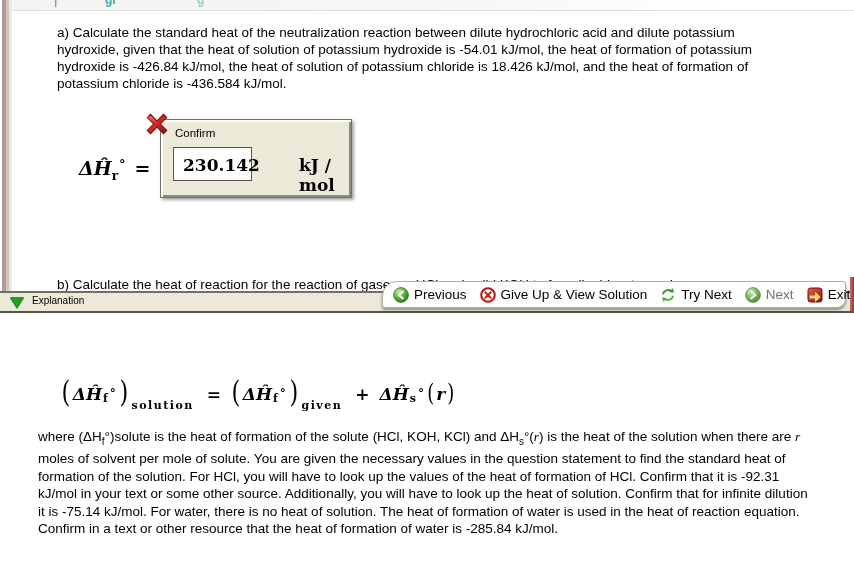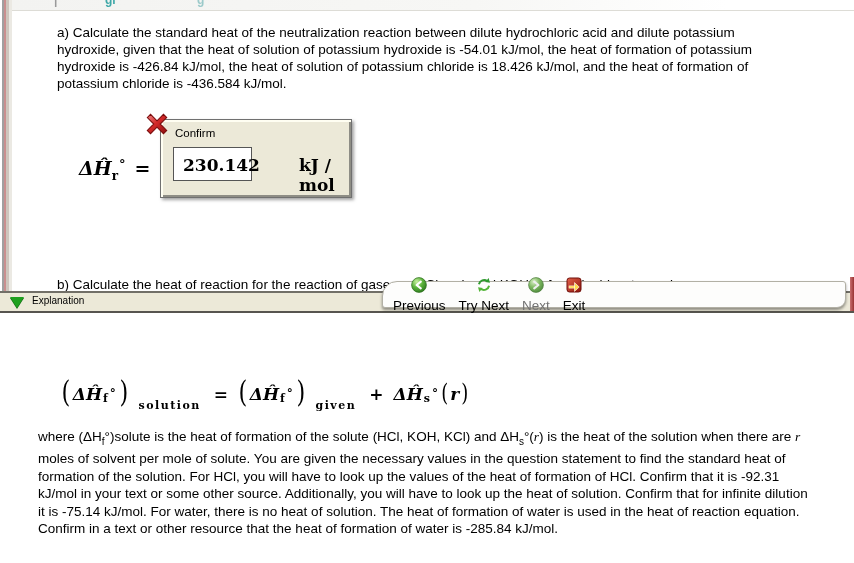--- a/index.html
+++ b/index.html
@@ -47,21 +47,21 @@
     border-top:2px solid #716f67;border-bottom:2px solid #57554f;z-index:1;cursor:pointer;}
   .exp-tri{position:absolute;left:10px;top:4px;width:0;height:0;
     border-left:7px solid transparent;border-right:7px solid transparent;border-top:11px solid #1fa01f;
     filter:drop-shadow(0 1px 0 #116611);}
   .exp-title{position:absolute;left:32px;top:2px;font-size:10px;}
 
   
   .toolbar{position:absolute;left:382px;top:281px;width:464px;height:27px;background:#fdfdfc;
     border:1px solid #b2b0a5;border-radius:15px 3px 9px 3px;box-shadow:0 2px 3px rgba(0,0,0,.4);
     display:flex;align-items:center;padding-left:10px;box-sizing:border-box;gap:13px;z-index:3;}
-  .tb-btn{display:flex;align-items:center;gap:5px;font-size:13.5px;white-space:nowrap;cursor:pointer;flex-direction:column;}
+  .tb-btn{display:flex;align-items:center;gap:5px;font-size:13.5px;white-space:nowrap;cursor:pointer;}
   .tb-btn svg{display:block;}
   .tb-btn.disabled{color:#737373;cursor:default;}
   .tilt{display:inline-block;transform:rotate(-8deg);}
 
   .right-edge{position:absolute;left:850px;top:277px;width:4px;height:34px;z-index:4;
     background:linear-gradient(to right,#c96f6f,#993333);}
 
   
   .exp-p1{position:absolute;left:38px;top:322px;width:762px;font-size:13.5px;line-height:17.5px;}
   .exp-p2{position:absolute;left:38px;top:428px;width:776px;font-size:13.5px;line-height:17.5px;}
@@ -69,21 +69,21 @@
   .exp-p2 i{font-family:"Liberation Serif",serif;}
 
   .formula{position:absolute;left:60px;top:372px;height:44px;display:flex;align-items:center;
     font-family:"DejaVu Serif","Liberation Serif",serif;font-weight:bold;font-size:17px;}
   .formula .paren{font-size:30px;font-weight:400;line-height:1;position:relative;top:-2px;
     transform:scaleX(.75);display:inline-block;}
   .formula .paren.sm{font-size:24px;top:-1px;}
   .formula .dh{font-style:italic;margin:0 1px;}
   .formula sub{font-size:11px;position:relative;top:4px;font-style:normal;}
   .formula .deg{font-size:12px;vertical-align:5px;margin:0 2px;}
-  .formula .gsub{font-size:11px;letter-spacing:1.5px;position:relative;top:11px;margin:0 4px 0 9px;}
+  .formula .gsub{font-size:11px;letter-spacing:1.5px;position:relative;top:11px;margin:0 4px 0 2px;}
   .formula .op{margin:0 9px;font-weight:bold;}
   .formula .fr{font-style:italic;margin:0 1px;}
 </style>
 </head>
 <body>
 
 <div class="page">
 
   <div class="left-edge"></div>
 
@@ -137,20 +137,29 @@
                 <stop offset="1" stop-color="#2a771c"></stop>
           </radialGradient>
             </defs>
           <circle cx="8" cy="8" r="7.4" fill="url(#gp)" stroke="#2a6b1a" stroke-width="0.7"></circle>
           <path d="M9.8 4.6 L5.6 8 L9.8 11.4" stroke="#ffffff" stroke-width="2.1" fill="none" stroke-linecap="round" stroke-linejoin="round"></path>
         </svg>
       </span>
       <span>Previous</span>
     </div>
 
+    <div class="tb-btn">
+      <span>
+        <svg width="16" height="16" viewBox="0 0 16 16">
+          <circle cx="8" cy="8" r="6.8" fill="#ffffff" stroke="#c11616" stroke-width="2.1"></circle>
+          <path d="M5.2 5.2 L10.8 10.8 M10.8 5.2 L5.2 10.8" stroke="#c11616" stroke-width="1.9" stroke-linecap="round"></path>
+        </svg>
+      </span>
+      <span>Give Up &amp; View Solution</span>
+    </div>
 
     <div class="tb-btn">
       <span class="tilt">
         <svg width="16" height="16" viewBox="0 0 16 16">
           <path d="M3.1 6.6 A5.2 5.2 0 0 1 11.8 4.7" fill="none" stroke="#2f9a2f" stroke-width="2"></path>
           <polygon points="13.6,1.6 14.2,6.6 9.6,5.2" fill="#2f9a2f"></polygon>
           <path d="M12.9 9.4 A5.2 5.2 0 0 1 4.2 11.3" fill="none" stroke="#53b437" stroke-width="2"></path>
           <polygon points="2.4,14.4 1.8,9.4 6.4,10.8" fill="#53b437"></polygon>
         </svg>
       </span>

